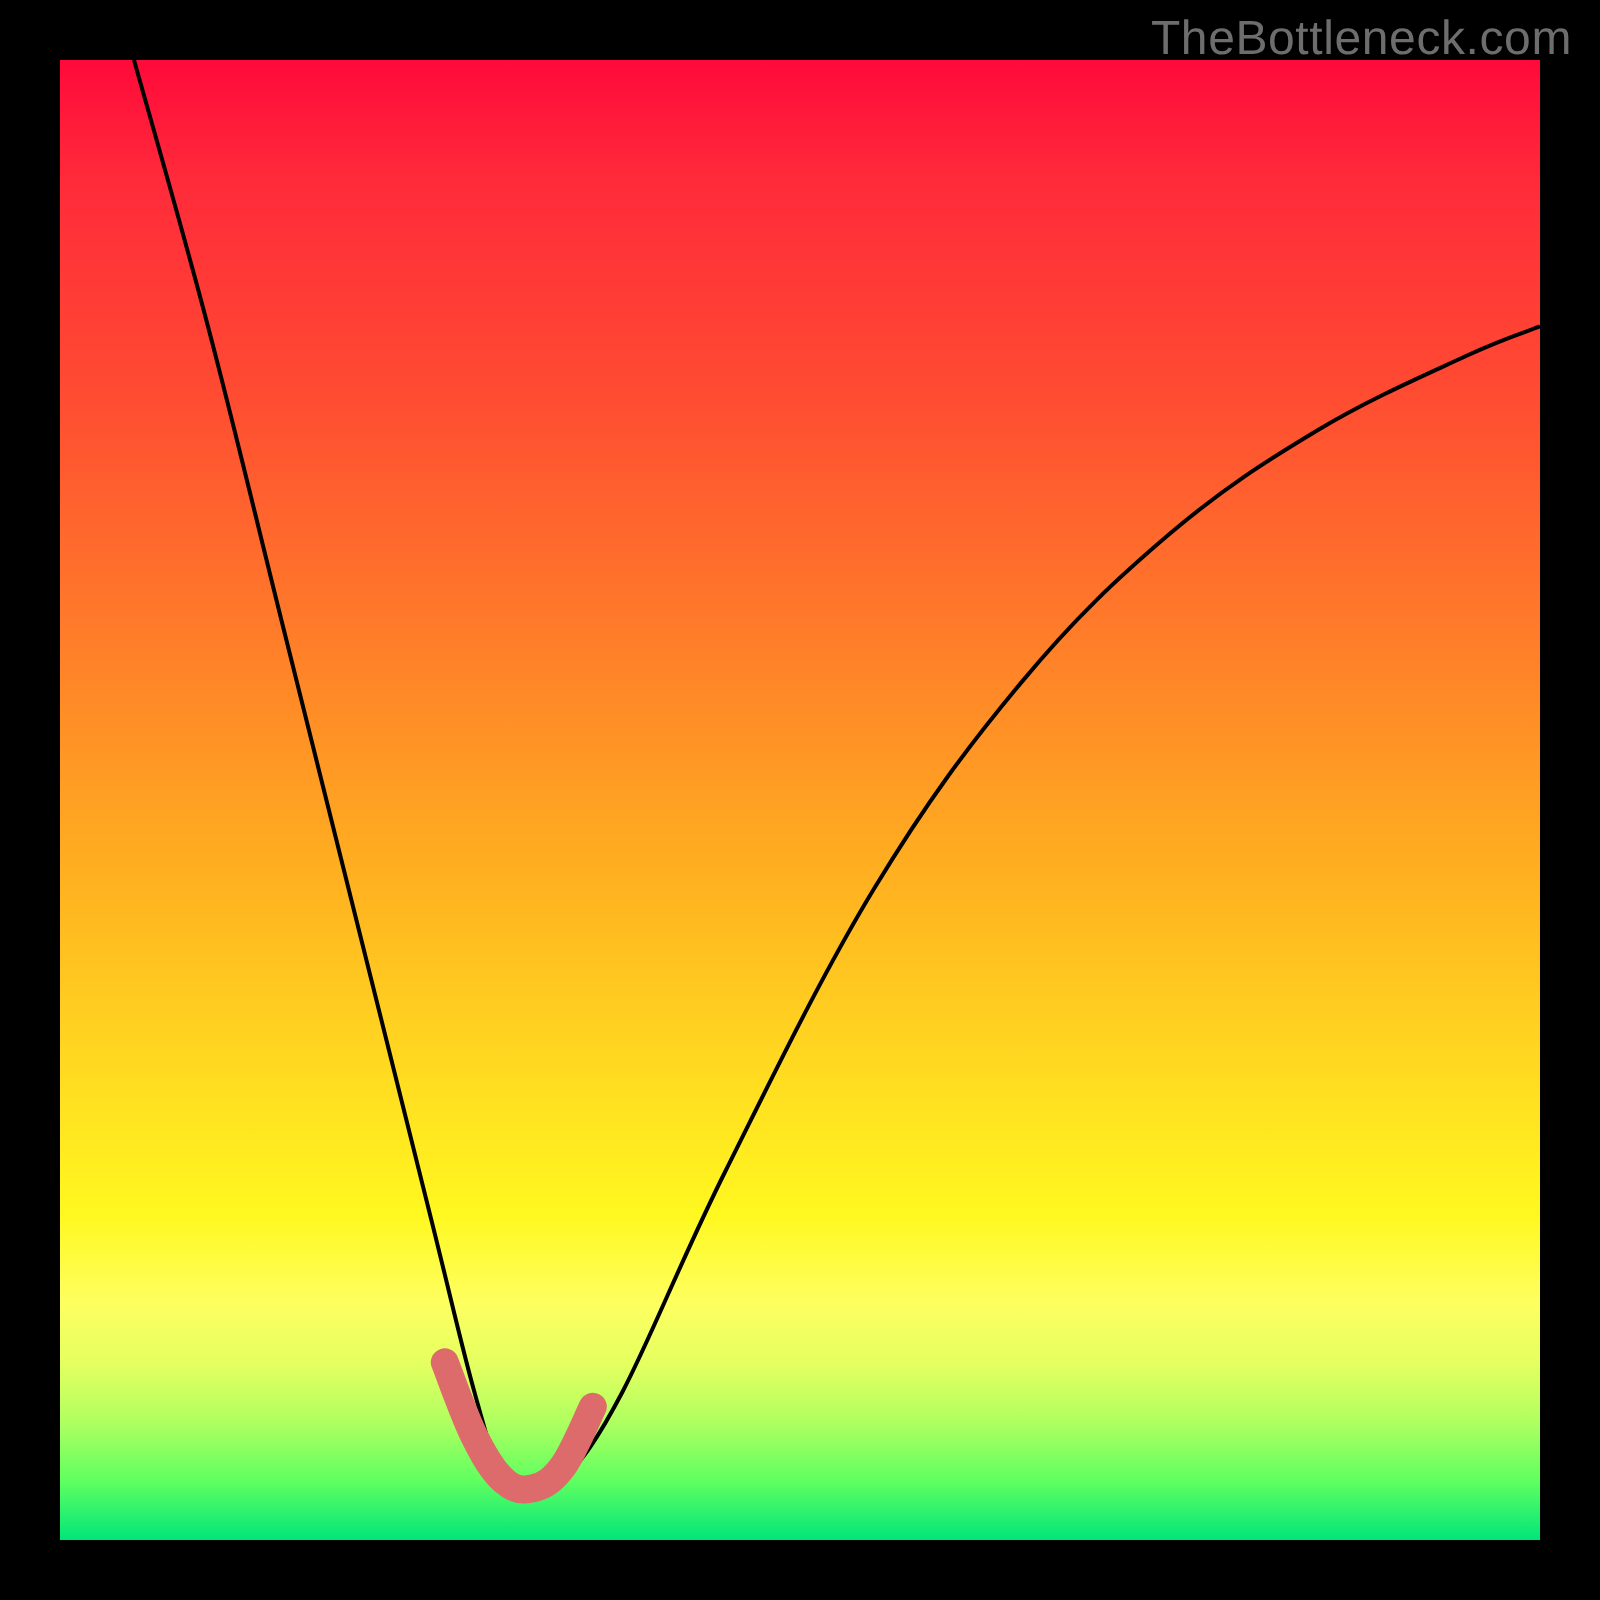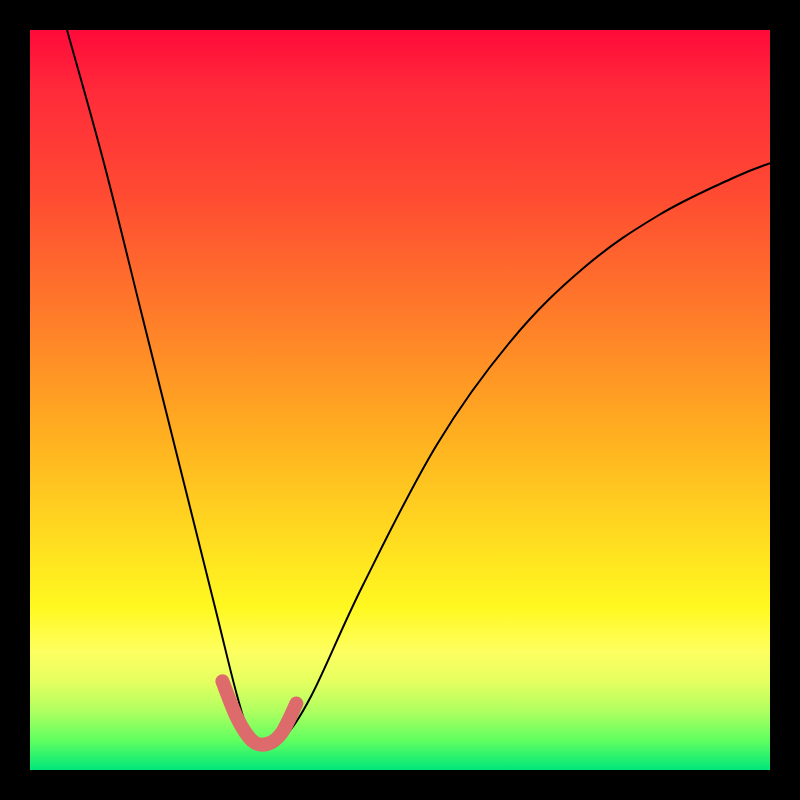--- a/index.html
+++ b/index.html
@@ -75,20 +75,21 @@
     stroke: #dd6b6b;
     stroke-width: 14;
     stroke-linecap: round;
     stroke-linejoin: round;
   }
 </style>
 </head>
 <body>
 
 <div class="frame">
+  <div class="watermark">TheBottleneck.com</div>
 
   <div class="plot-area">
     <div class="gradient"></div>
     <svg class="curve" viewBox="0 0 740 740" preserveAspectRatio="none">
       <path class="curve-path" d="M 37,0 C 43.66,23.976000000000006 60.68,82.58400000000006 74,133.20000000000005 C 87.32,183.81600000000003 97.68,227.92000000000002 111,281.2 C 124.32,334.47999999999996 134.68,375.91999999999996 148,429.2 C 161.32,482.48 174.344,534.576 185,577.2 C 195.656,619.8240000000001 200.54000000000002,642.024 207.20000000000002,666 C 213.86,689.976 216.672,701.076 222,710.4 C 227.328,719.7239999999999 231.472,717.8 236.8,717.8 C 242.12800000000001,717.8 243.60800000000003,719.7239999999999 251.60000000000002,710.4 C 259.59200000000004,701.076 266.548,693.972 281.2,666 C 295.852,638.028 310.356,600.288 333,555 C 355.644,509.712 380.36000000000007,458.356 407.00000000000006,414.4 C 433.64000000000004,370.44399999999996 454.36,342.76800000000003 481,310.8 C 507.64,278.832 528.36,259.44399999999996 555,236.79999999999995 C 581.64,214.15599999999995 602.36,200.98399999999998 629,185 C 655.64,169.01600000000002 683.02,157.32399999999998 703,148 C 722.98,138.67600000000002 733.34,135.86400000000003 740,133.20000000000005"></path>
       <path class="trough" d="M 192.4,651.2 C 195.06400000000002,657.86 201.872,677.5440000000001 207.20000000000002,688.2 C 212.52800000000002,698.856 216.672,705.7379999999999 222,710.4 C 227.328,715.062 231.472,715.432 236.8,714.1 C 242.12800000000001,712.768 246.27200000000002,710.326 251.60000000000002,703 C 256.928,695.674 263.736,678.728 266.4,673.4"></path>
     </svg>
   </div>
 </div>
 

